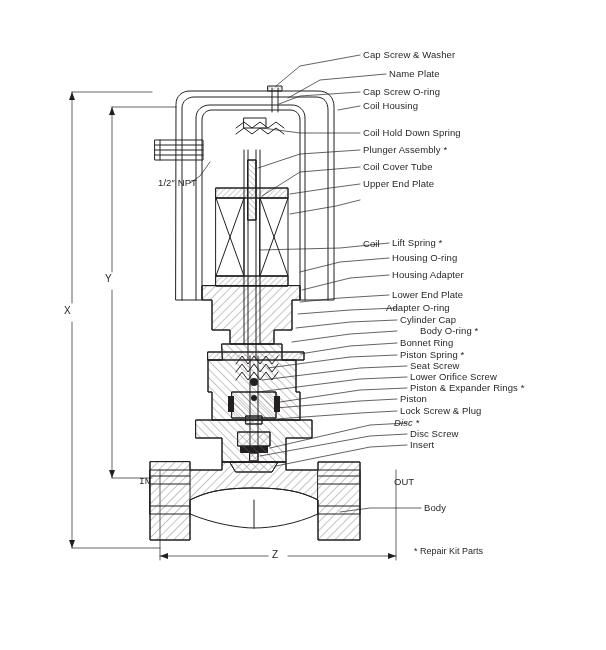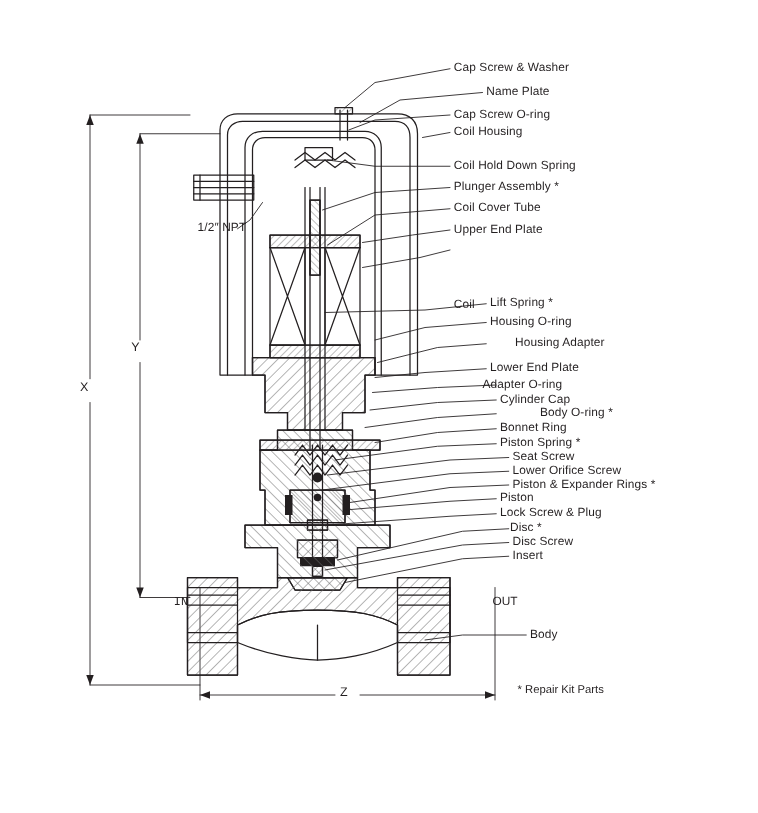--- a/index.html
+++ b/index.html
@@ -317,33 +317,33 @@
   <div class="lbl" style="left:363px; top:86px;">Cap Screw O-ring</div>
   <div class="lbl" style="left:363px; top:100px;">Coil Housing</div>
   <div class="lbl" style="left:363px; top:127px;">Coil Hold Down Spring</div>
   <div class="lbl" style="left:363px; top:144px;">Plunger Assembly *</div>
   <div class="lbl" style="left:363px; top:161px;">Coil Cover Tube</div>
   <div class="lbl" style="left:363px; top:178px;">Upper End Plate</div>
   <div class="lbl" style="left:363px; top:194px;margin-top:44px;">Coil</div>
 
   <div class="lbl" style="left:392px; top:237px;">Lift Spring *</div>
   <div class="lbl" style="left:392px; top:252px;">Housing O-ring</div>
-  <div class="lbl" style="left:412px; top:269px;">Housing Adapter</div>
+  <div class="lbl" style="left:392px; top:269px;">Housing Adapter</div>
   <div class="lbl" style="left:392px; top:289px;">Lower End Plate</div>
   <div class="lbl" style="left:386px; top:302px;">Adapter O-ring</div>
   <div class="lbl" style="left:400px; top:314px;">Cylinder Cap</div>
-  <div class="lbl" style="left:408px; top:325px;padding-left:24px;">Body O-ring *</div>
+  <div class="lbl" style="left:396px; top:325px;padding-left:24px;">Body O-ring *</div>
   <div class="lbl" style="left:400px; top:337px;">Bonnet Ring</div>
   <div class="lbl" style="left:400px; top:349px;">Piston Spring *</div>
   <div class="lbl" style="left:410px; top:360px;">Seat Screw</div>
   <div class="lbl" style="left:410px; top:371px;">Lower Orifice Screw</div>
   <div class="lbl" style="left:410px; top:382px;">Piston &amp; Expander Rings *</div>
   <div class="lbl" style="left:400px; top:393px;">Piston</div>
   <div class="lbl" style="left:400px; top:405px;">Lock Screw &amp; Plug</div>
-  <div class="lbl" style="left:408px; top:417px;">Disc *</div>
+  <div class="lbl" style="left:394px; top:417px;font-style:italic;">Disc *</div>
   <div class="lbl" style="left:410px; top:428px;">Disc Screw</div>
   <div class="lbl" style="left:410px; top:439px;">Insert</div>
   <div class="lbl" style="left:424px; top:502px;">Body</div>
 
   <div class="lbl" style="left:158px; top:177px;">1/2″ NPT</div>
 
   <div class="dim" style="left:64px; top:305px;">X</div>
   <div class="dim" style="left:105px; top:273px;">Y</div>
   <div class="dim" style="left:272px; top:549px;">Z</div>
 

